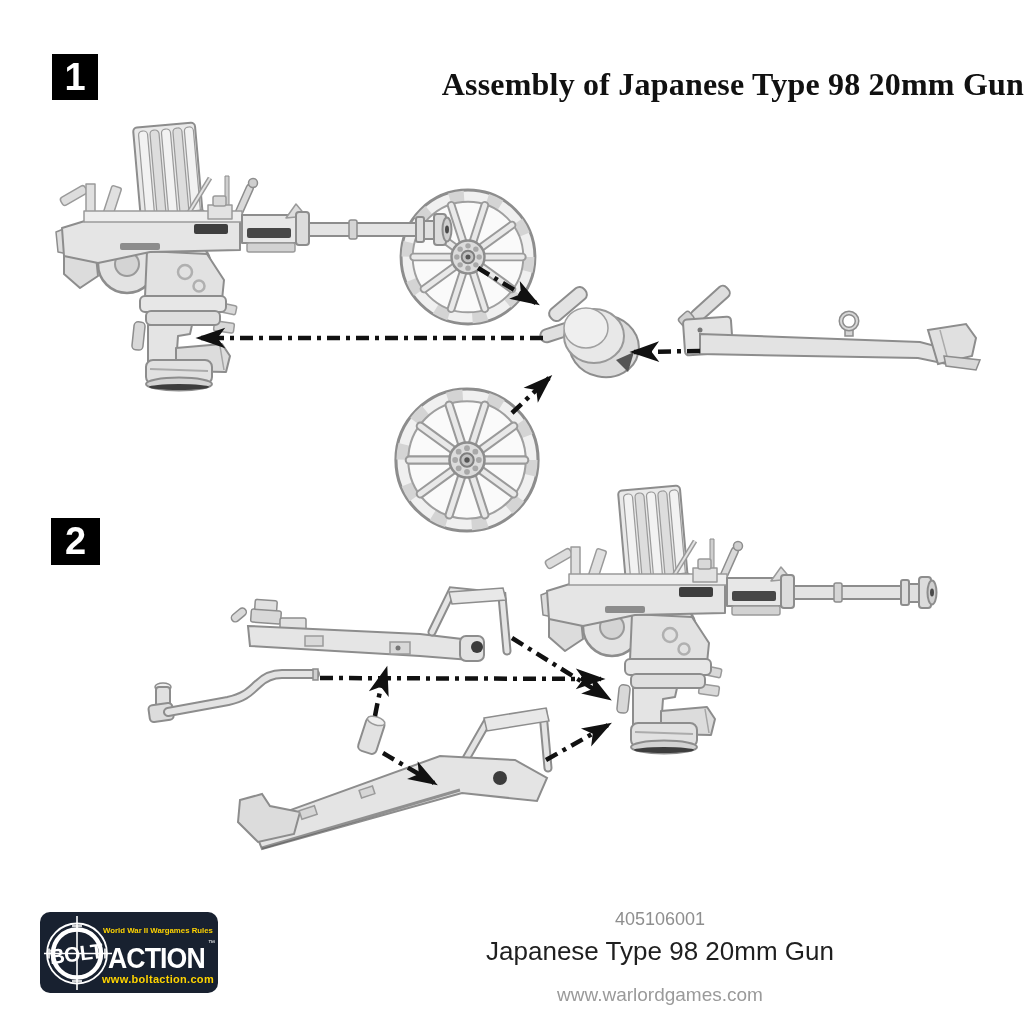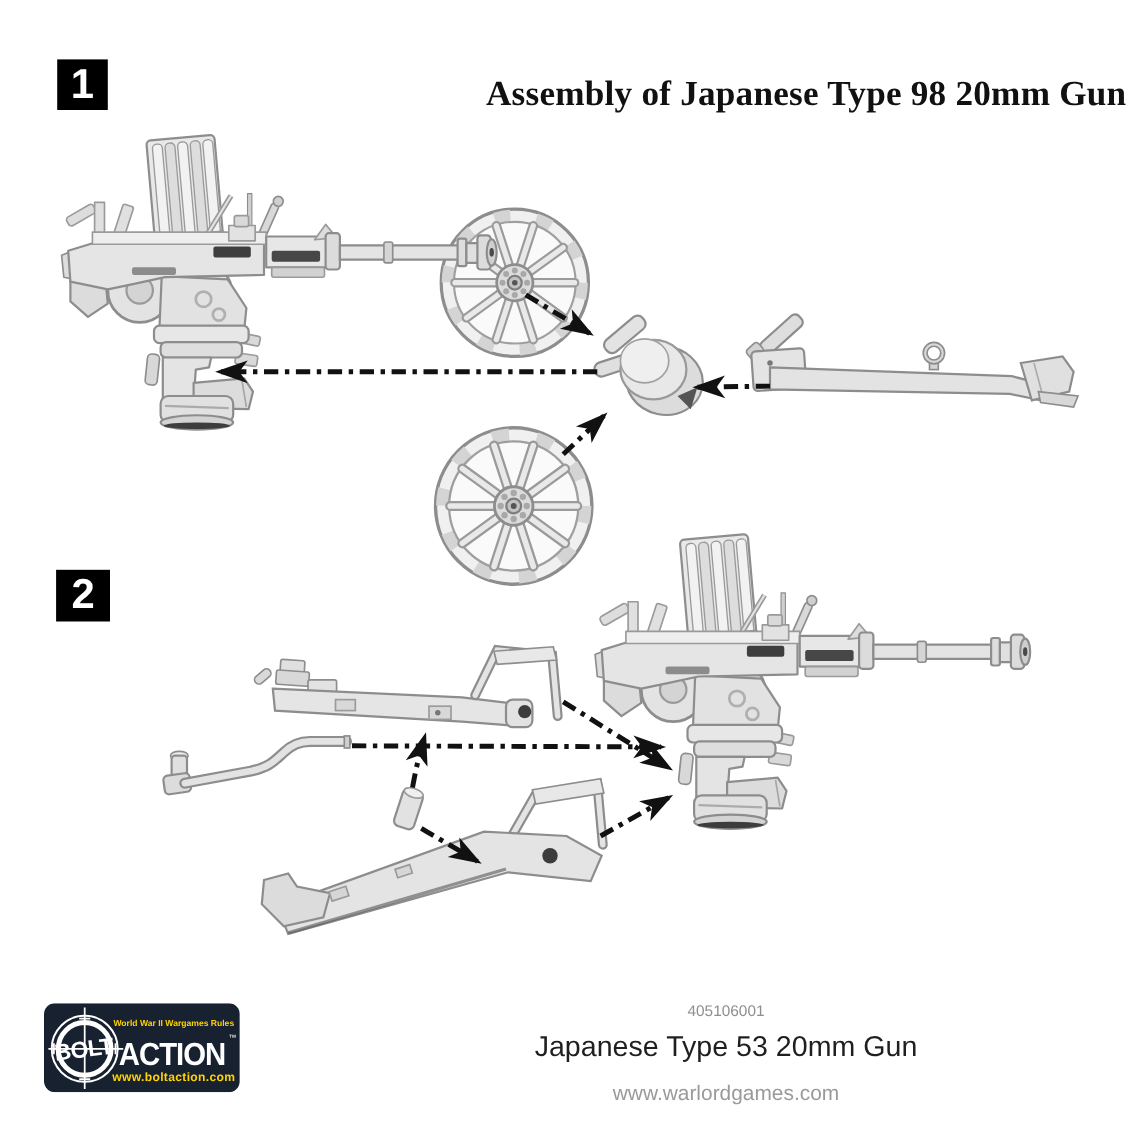--- a/index.html
+++ b/index.html
@@ -7,21 +7,21 @@
         font-family:"Liberation Sans",sans-serif;overflow:hidden;}
   .title{position:absolute;left:0;right:0;top:66px;text-align:right;
          font-size:32px;font-weight:bold;color:#111;letter-spacing:.2px;font-family:Liberation Serif, serif;}
   .step-badge{position:absolute;background:#000;color:#fff;display:flex;
               align-items:center;justify-content:center;font-weight:bold;
               font-size:38px;}
   #badge1{left:52px;top:54px;width:46px;height:46px;}
   #badge2{left:51px;top:518px;width:49px;height:47px;}
   .diagram{position:absolute;left:0;top:0;}
   .footer-text{position:absolute;left:400px;top:908px;width:520px;text-align:center;}
-  .code{font-size:14px;color:#8e8e8e;line-height:22px;}
+  .code{font-size:18px;color:#8e8e8e;line-height:22px;}
   .name{font-size:26px;color:#1f1f1f;line-height:30px;margin-top:6px;}
   .site{font-size:19px;color:#9a9a9a;line-height:22px;margin-top:18px;}
   .logo{position:absolute;left:40px;top:912px;}
   svg{display:block;}
 </style>
 </head>
 <body>
 
 <div class="page">
 
@@ -258,21 +258,21 @@
         <path d="M320,678 L601,679" marker-end="url(#ah)"></path>
         <path d="M512,638 L608,698" marker-end="url(#ah)"></path>
         <path d="M546,760 L608,725" marker-end="url(#ah)"></path>
         <path d="M383,753 C398,762 412,770 434,783" marker-end="url(#ah)"></path>
       </g>
     </g>
   </svg>
 
   <div class="footer-text">
     <div class="code">405106001</div>
-    <div class="name">Japanese Type 53 20mm Gun</div>
+    <div class="name">Japanese Type 98 20mm Gun</div>
     <div class="site">www.warlordgames.com</div>
   </div>
 
   <svg class="logo" width="178" height="81" viewBox="0 0 178 81">
     <rect x="0" y="0" width="178" height="81" rx="10" fill="#182130"></rect>
     <g stroke="#ffffff">
       <line x1="37" y1="4" x2="37" y2="78" stroke-width="1.6"></line>
       <line x1="4" y1="41.5" x2="72" y2="41.5" stroke-width="1.6"></line>
       <line x1="32" y1="14" x2="42" y2="14" stroke-width="1.6"></line>
       <line x1="32" y1="69" x2="42" y2="69" stroke-width="1.6"></line>

